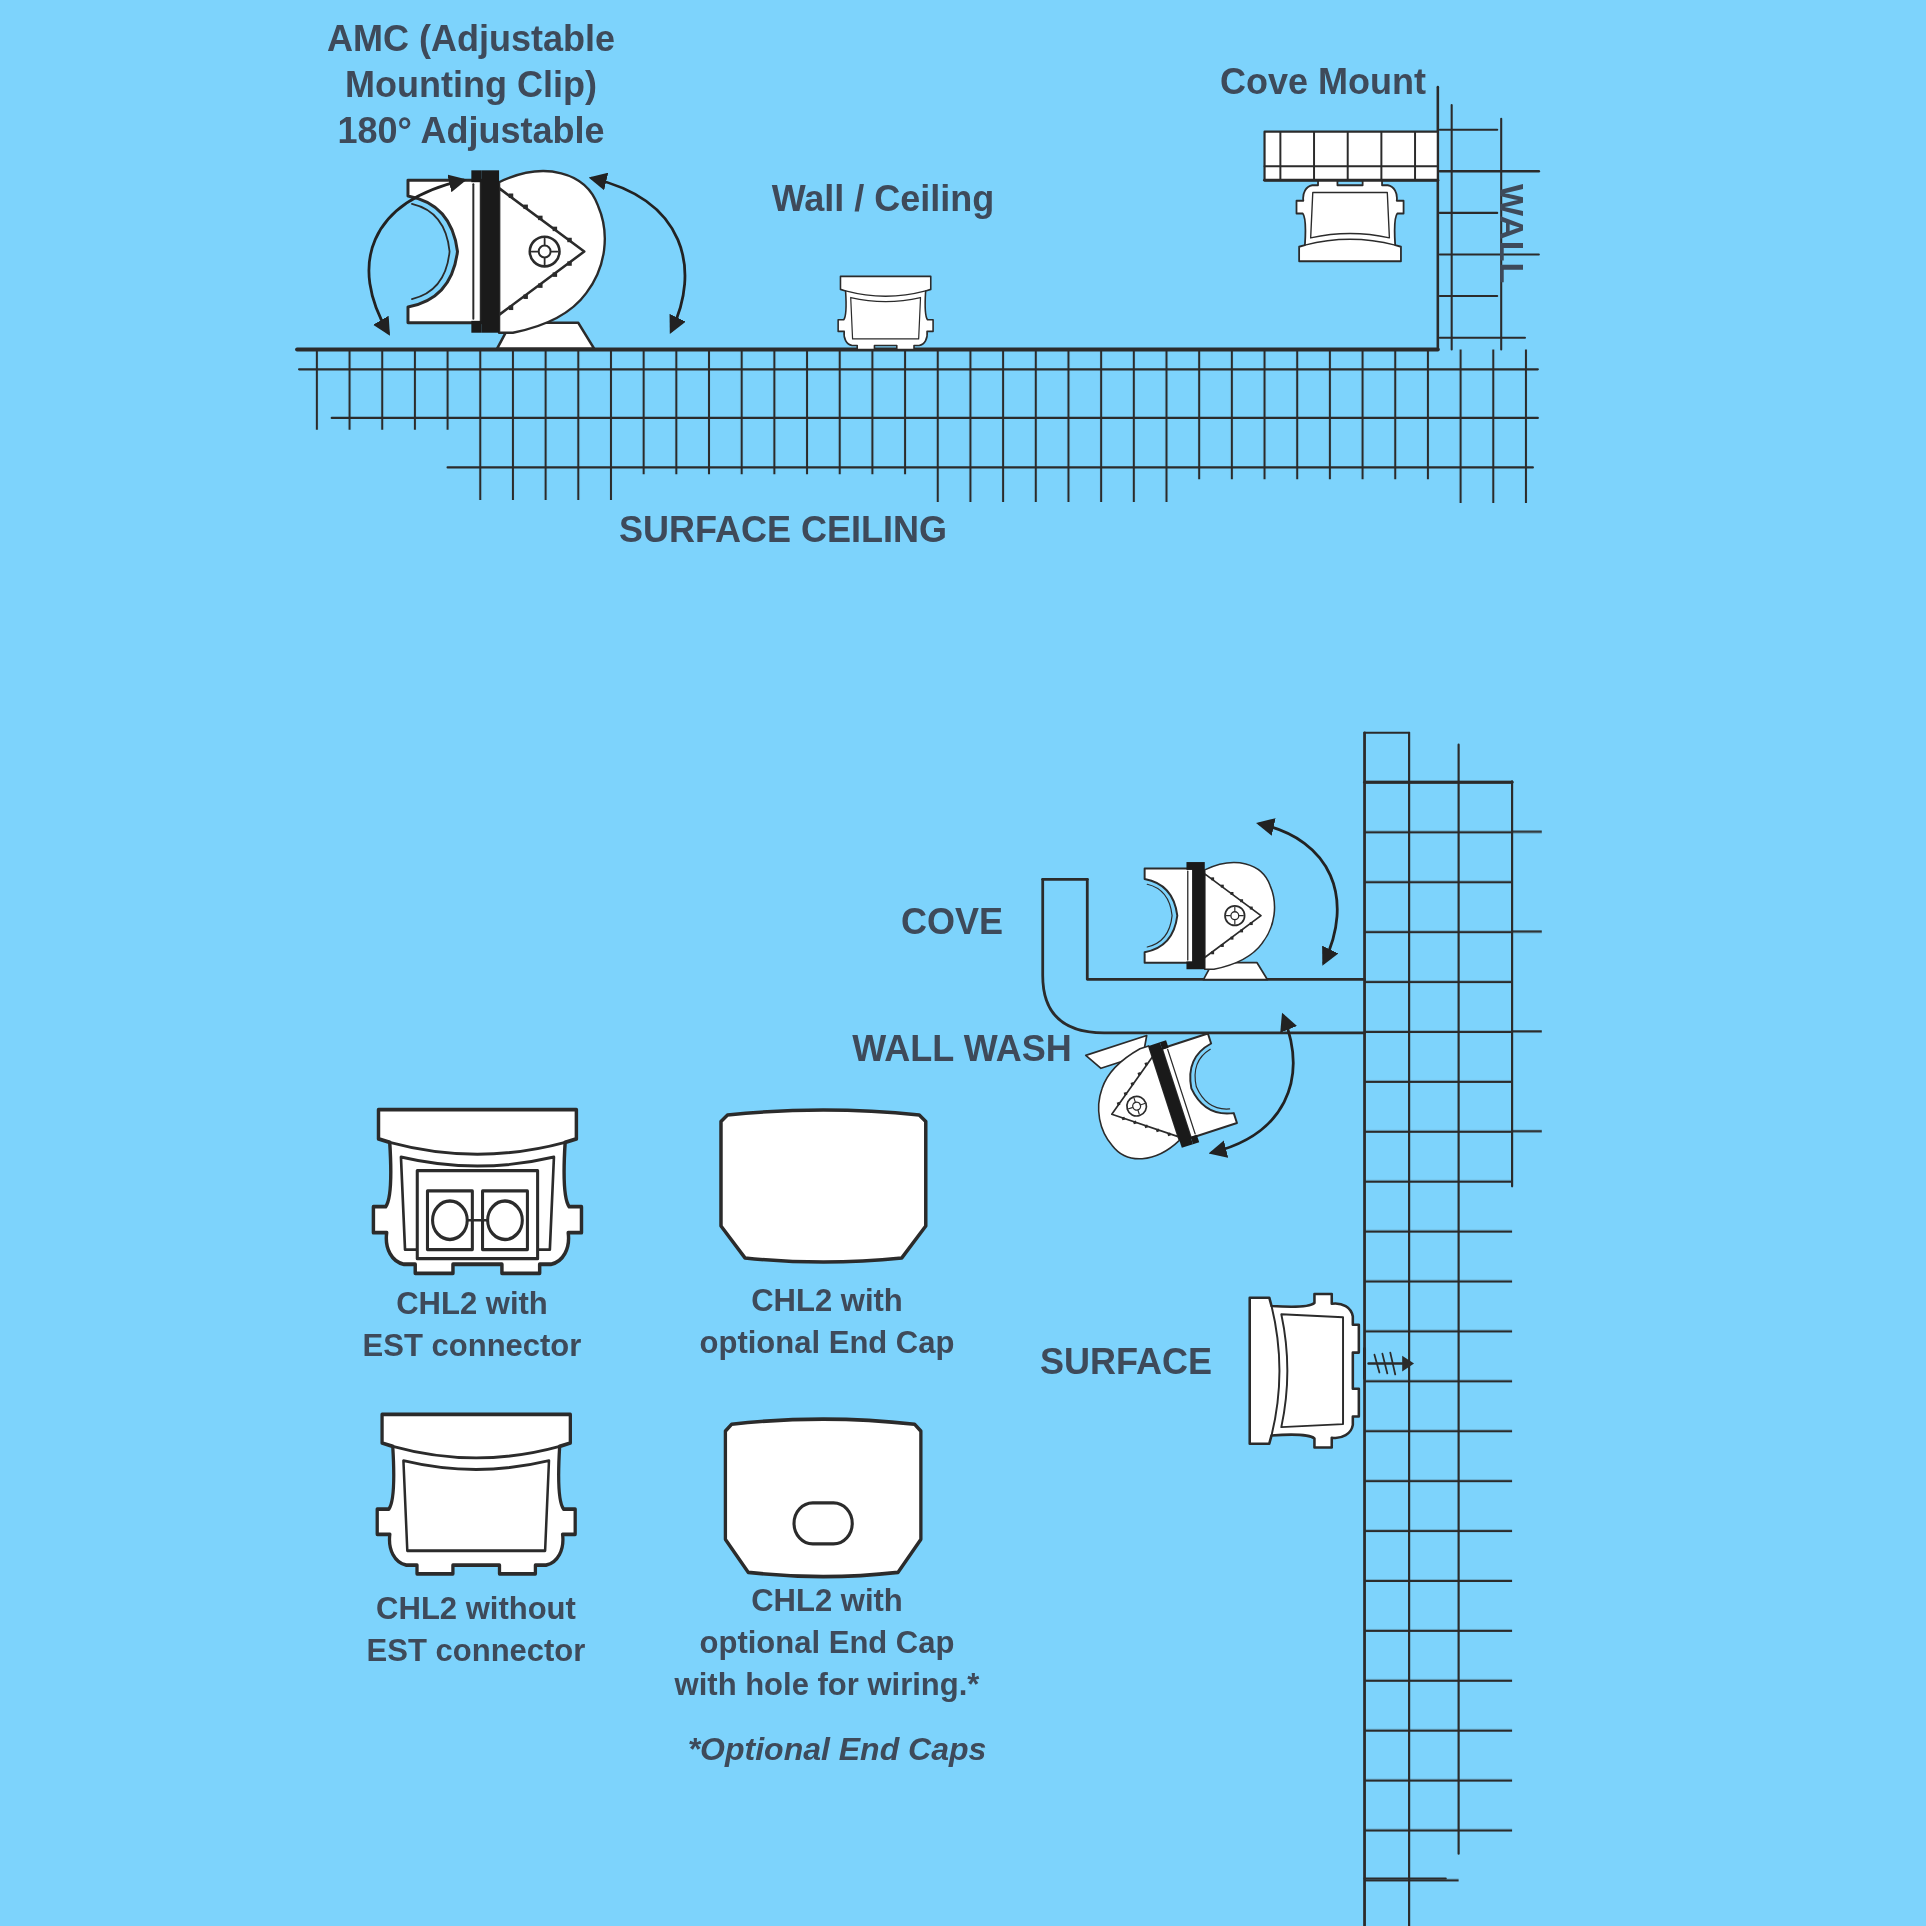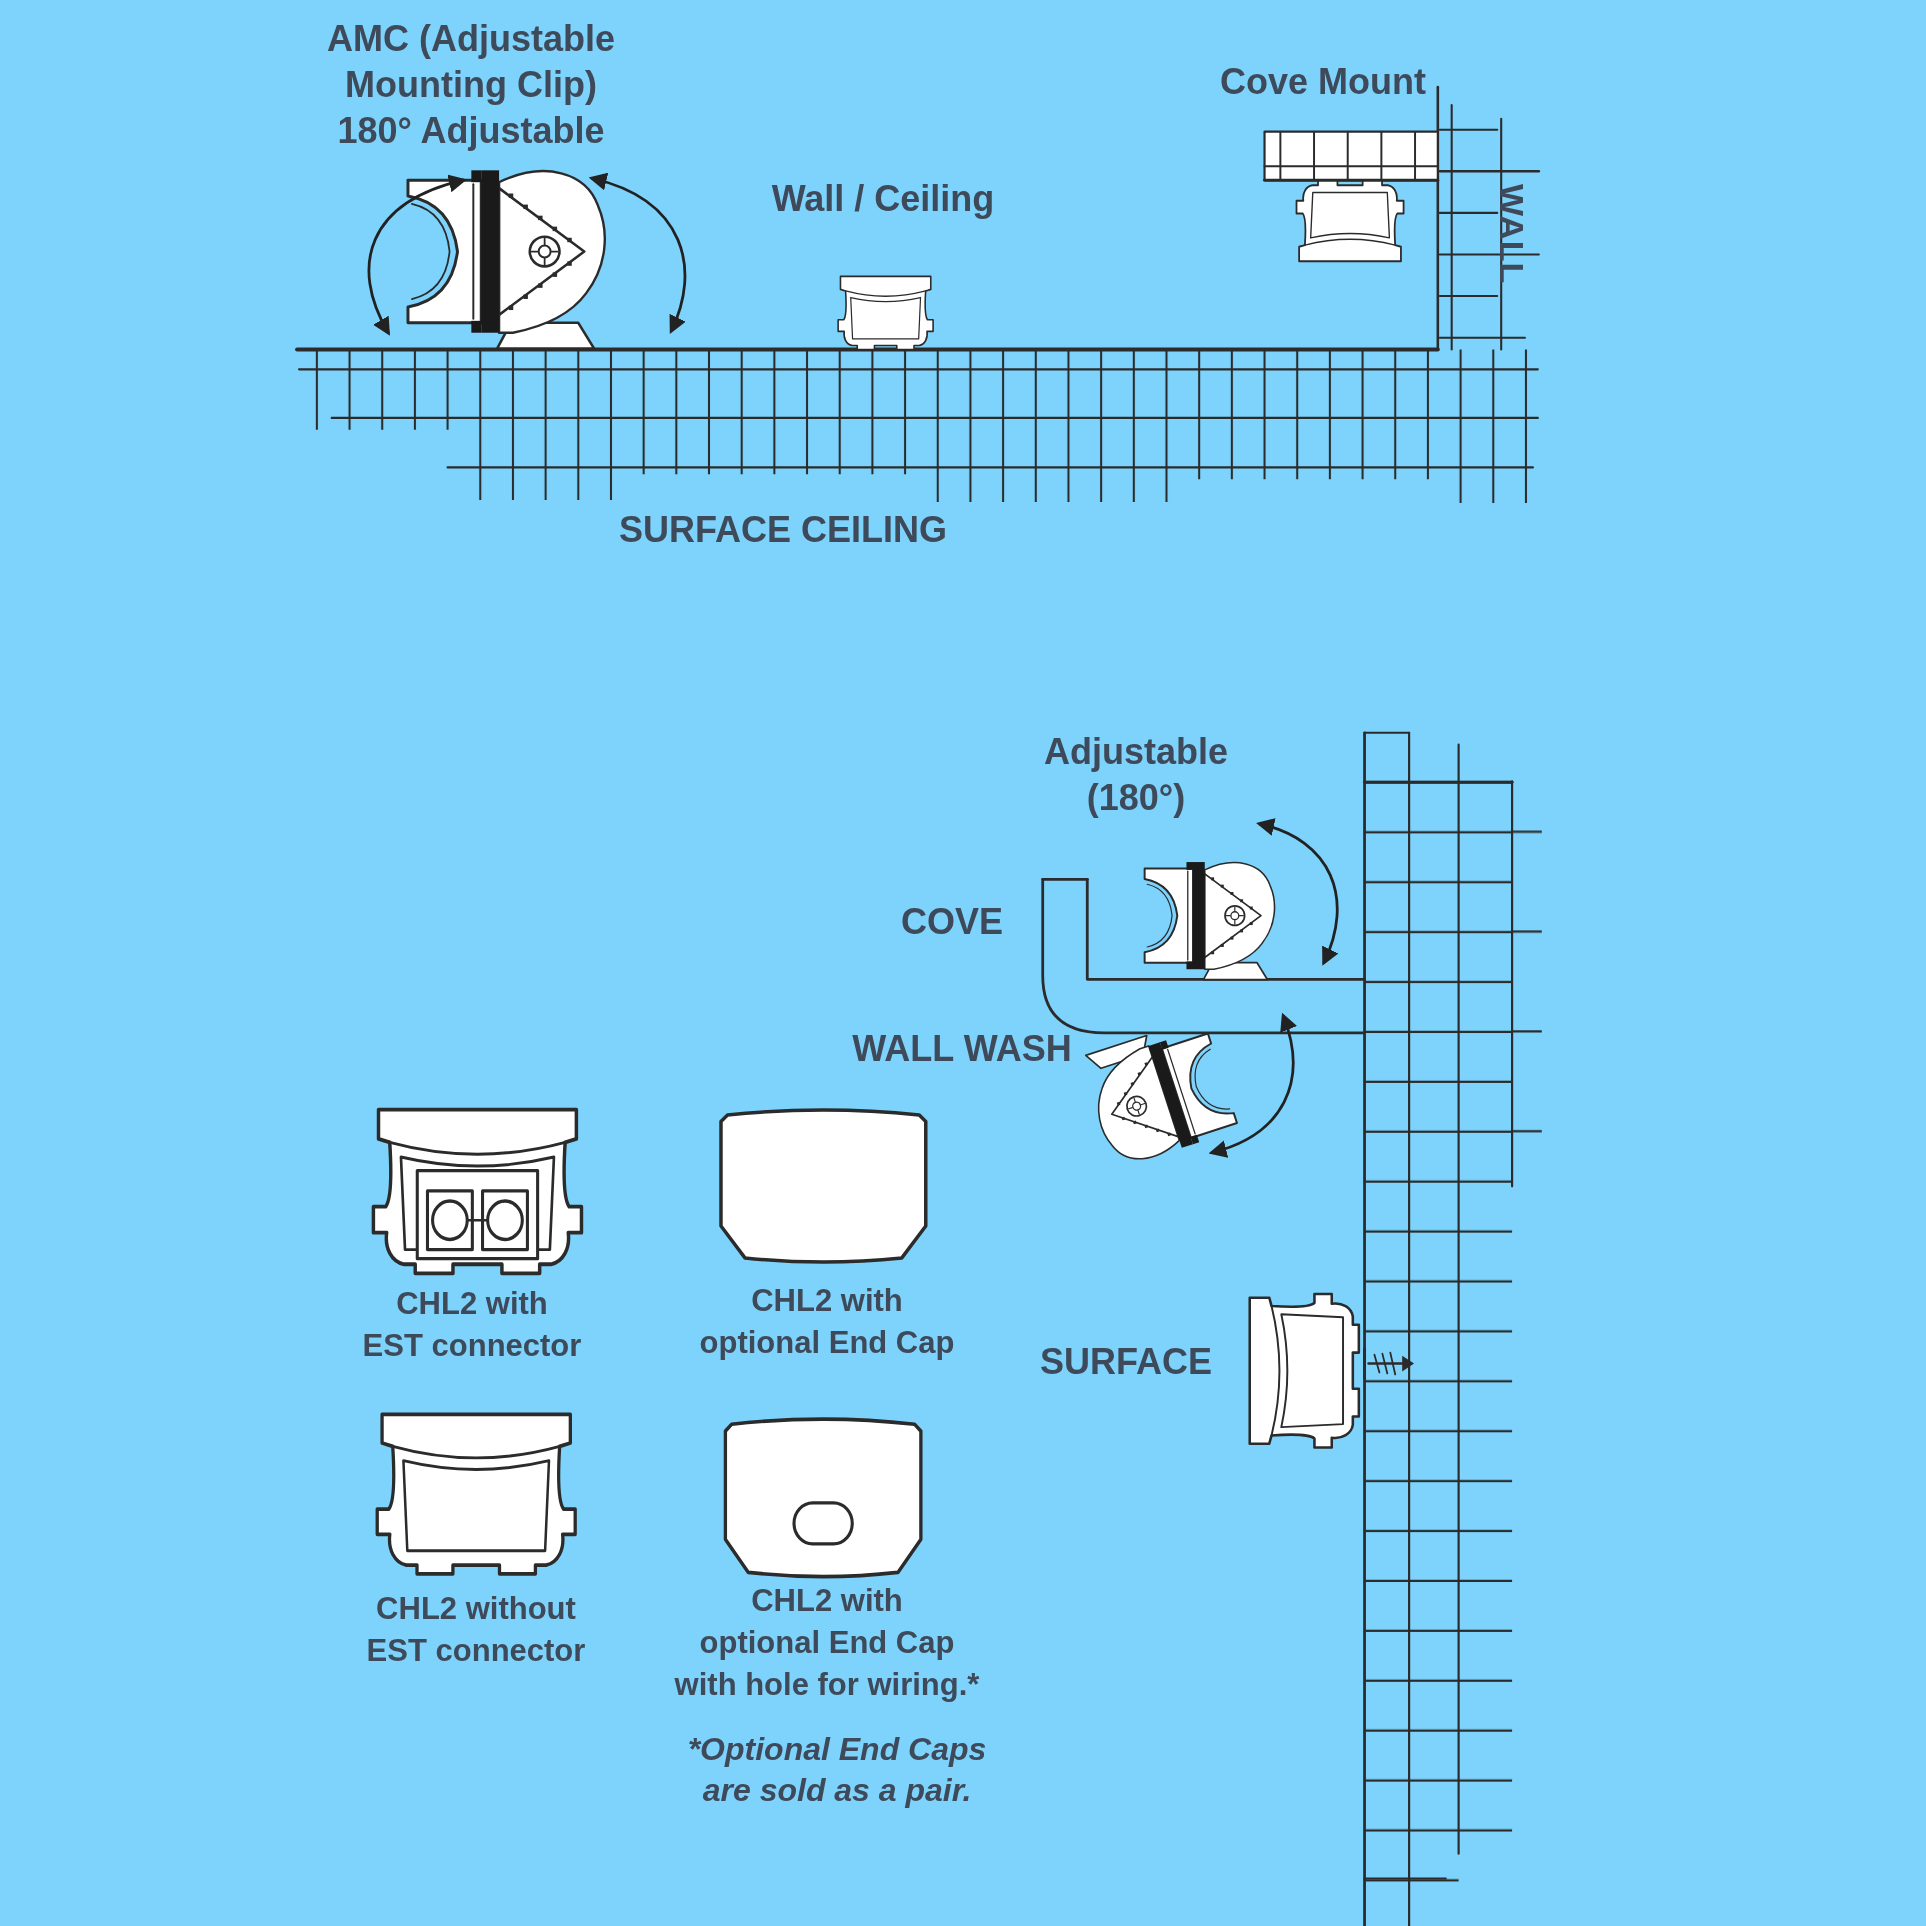--- a/index.html
+++ b/index.html
@@ -199,24 +199,20 @@
   </div>
 
   <div class="lbl" style="left:883px;top:176px">Wall / Ceiling</div>
 
   <div class="lbl" style="left:1323px;top:59px">Cove Mount</div>
 
   <div class="lbl vert" style="left:1533px;top:184px;transform:rotate(90deg) translateX(0);">WALL</div>
 
   <div class="lbl" style="left:783px;top:507px">SURFACE CEILING</div>
 
-  <div class="lbl" style="left:1136px;top:729px">
-    <div>Adjustable</div>
-    <div>(180°)</div>
-  </div>
 
   <div class="lbl" style="left:952px;top:899px">COVE</div>
 
   <div class="lbl" style="left:962px;top:1026px">WALL WASH</div>
 
   <div class="lbl" style="left:1126px;top:1339px">SURFACE</div>
 
   <div class="lbl cap" style="left:472px;top:1283px">
     <div>CHL2 with</div>
     <div>EST connector</div>
@@ -233,17 +229,16 @@
   </div>
 
   <div class="lbl cap" style="left:827px;top:1580px">
     <div>CHL2 with</div>
     <div>optional End Cap</div>
     <div>with hole for wiring.*</div>
   </div>
 
   <div class="lbl foot" style="left:837px;top:1729px">
     <div>*Optional End Caps</div>
-    <div>are sold as a pair.</div>
   </div>
 
 </div>
 
 
 </body></html>

